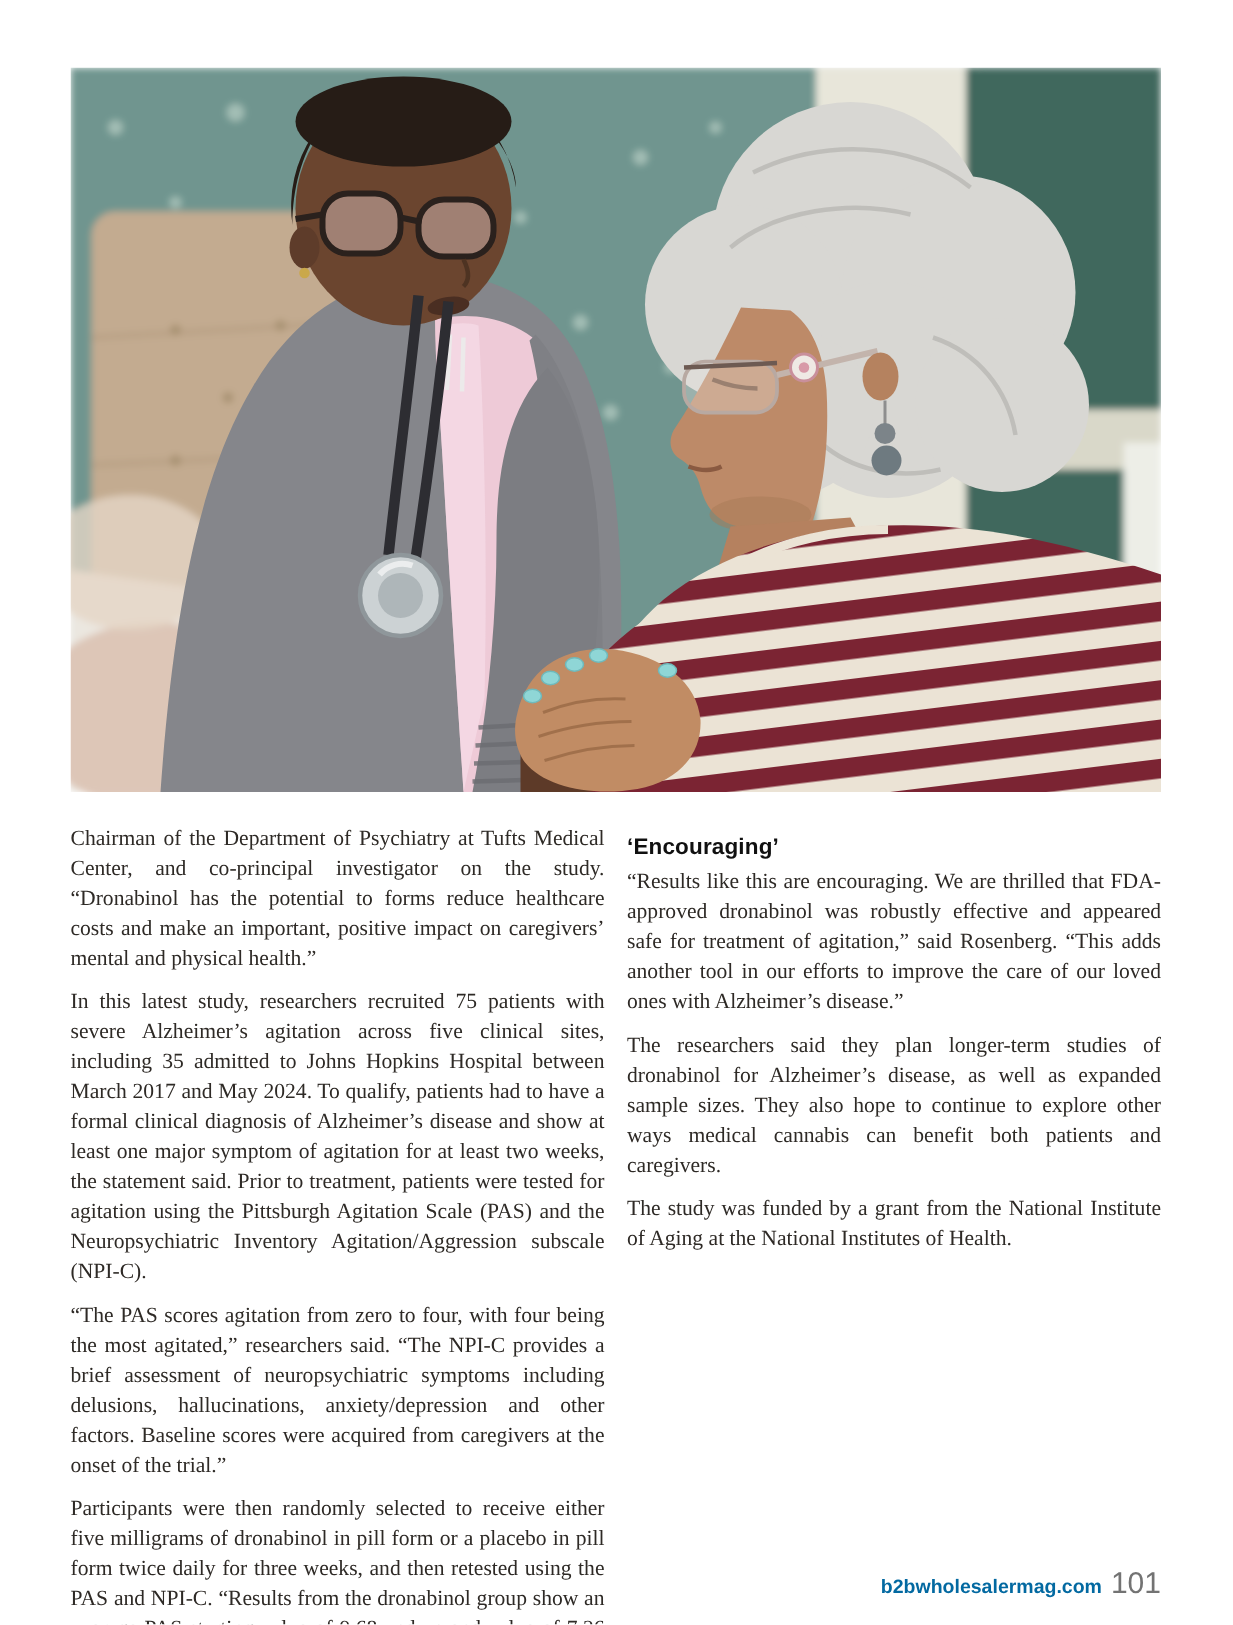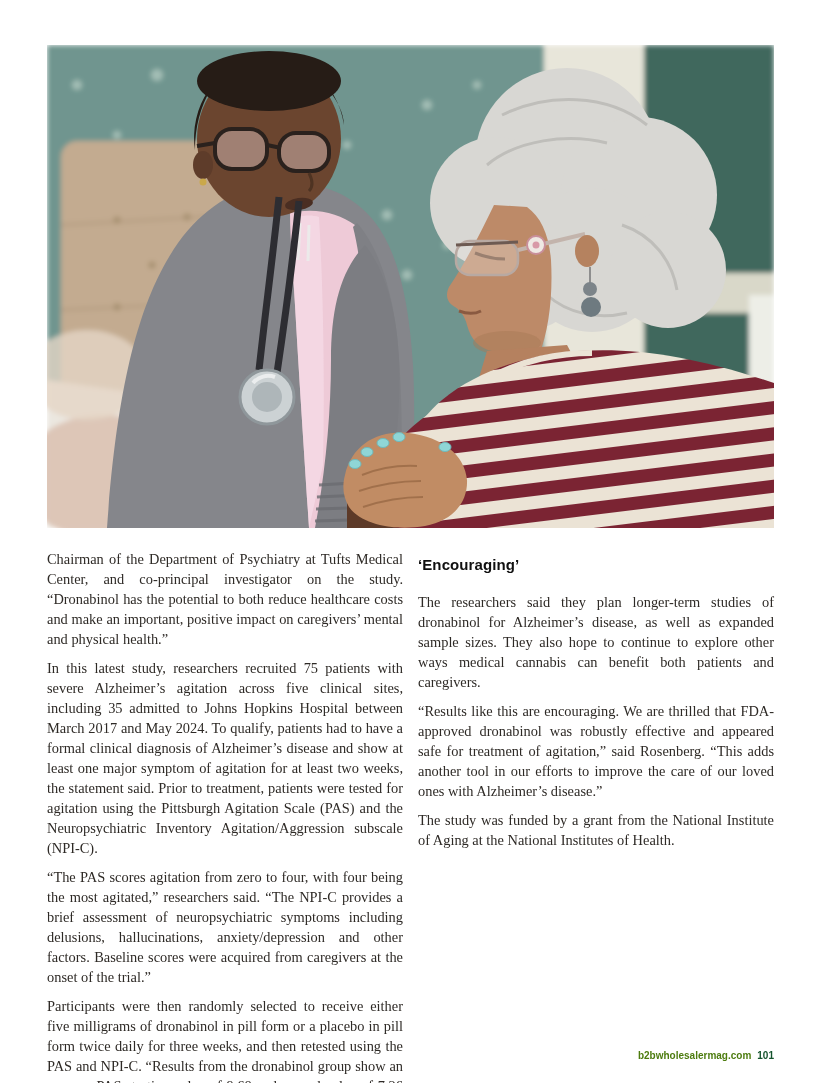--- a/index.html
+++ b/index.html
@@ -5,26 +5,26 @@
 <style>
   html,body{margin:0;padding:0;background:#ffffff;}
   .page{position:relative;width:822px;height:1083px;background:#ffffff;overflow:hidden;
         font-family:"Liberation Serif", serif;color:#2e2a26;}
   .photo{position:absolute;left:47px;top:45px;width:727px;height:483px;overflow:hidden;}
   .photo svg{display:block;width:727px;height:483px;}
   .article{position:absolute;left:47px;top:549px;width:727px;display:flex;gap:15px;}
   .col{width:356px;}
   .col-para{margin:0 0 9px 0;font-size:14.4px;line-height:20px;text-align:justify;
             text-justify:inter-word;color:#2e2a26;}
-  .col-heading{margin:7px 0 19px 0;font-family:"Liberation Sans", sans-serif;
+  .col-heading{margin:7px 0 5px 0;font-family:"Liberation Sans", sans-serif;
                font-size:15px;font-weight:700;color:#101010;letter-spacing:.1px;}
   .footer{position:absolute;left:47px;top:1045px;width:727px;text-align:right;
           font-family:"Liberation Sans", sans-serif;white-space:nowrap;}
-  .footer .site{font-size:10px;font-weight:700;color:#4d7c0f;}
-  .footer .pagenum{font-size:10px;font-weight:700;color:#14532d;margin-left:6px;}
+  .footer .site{font-size:13px;font-weight:700;color:#0369a1;}
+  .footer .pagenum{font-size:20px;font-weight:400;color:#737373;margin-left:6px;}
 </style>
 </head>
 <body>
 
 <div class="page">
 
   <div class="photo">
     <svg viewBox="0 0 727 483" preserveAspectRatio="none">
       <defs>
         <pattern id="stripes" width="26" height="26" patternUnits="userSpaceOnUse" patternTransform="rotate(-7)">
@@ -182,29 +182,29 @@
           <ellipse cx="320" cy="407" rx="6" ry="4.5"></ellipse>
           <ellipse cx="308" cy="419" rx="6" ry="4.5"></ellipse>
           <ellipse cx="398" cy="402" rx="6" ry="4.5"></ellipse>
         </g>
       </g>
     </svg>
   </div>
 
   <div class="article">
     <div class="col">
-        <p class="col-para">Chairman of the Department of Psychiatry at Tufts Medical Center, and co-principal investigator on the study. “Dronabinol has the potential to both reduce healthcare costs and make an important, positive impact on caregivers’ mental and physical health.”</p>
+        <p class="col-para">Chairman of the Department of Psychiatry at Tufts Medical Center, and co-principal investigator on the study. “Dronabinol has the potential to forms reduce healthcare costs and make an important, positive impact on caregivers’ mental and physical health.”</p>
         <p class="col-para">In this latest study, researchers recruited 75 patients with severe Alzheimer’s agitation across five clinical sites, including 35 admitted to Johns Hopkins Hospital between March 2017 and May 2024. To qualify, patients had to have a formal clinical diagnosis of Alzheimer’s disease and show at least one major symptom of agitation for at least two weeks, the statement said. Prior to treatment, patients were tested for agitation using the Pittsburgh Agitation Scale (PAS) and the Neuropsychiatric Inventory Agitation/Aggression subscale (NPI-C).</p>
         <p class="col-para">“The PAS scores agitation from zero to four, with four being the most agitated,” researchers said. “The NPI-C provides a brief assessment of neuropsychiatric symptoms including delusions, hallucinations, anxiety/depression and other factors. Baseline scores were acquired from caregivers at the onset of the trial.”</p>
         <p class="col-para">Participants were then randomly selected to receive either five milligrams of dronabinol in pill form or a placebo in pill form twice daily for three weeks, and then retested using the PAS and NPI-C. “Results from the dronabinol group show an average PAS starting value of 9.68 and an end value of 7.26 after three weeks, a 30% de-</p>
       </div>
     <div class="col">
         <h2 class="col-heading">‘Encouraging’</h2>
+        <p class="col-para">“Results like this are encouraging. We are thrilled that FDA-approved dronabinol was robustly effective and appeared safe for treatment of agitation,” said Rosenberg. “This adds another tool in our efforts to improve the care of our loved ones with Alzheimer’s disease.”</p>
         <p class="col-para">The researchers said they plan longer-term studies of dronabinol for Alzheimer’s disease, as well as expanded sample sizes. They also hope to continue to explore other ways medical cannabis can benefit both patients and caregivers.</p>
-        <p class="col-para">“Results like this are encouraging. We are thrilled that FDA-approved dronabinol was robustly effective and appeared safe for treatment of agitation,” said Rosenberg. “This adds another tool in our efforts to improve the care of our loved ones with Alzheimer’s disease.”</p>
         <p class="col-para">The study was funded by a grant from the National Institute of Aging at the National Institutes of Health.</p>
       </div>
   </div>
 
   <div class="footer">
     <span class="site">b2bwholesalermag.com</span><span class="pagenum">101</span>
   </div>
 
 </div>
 

